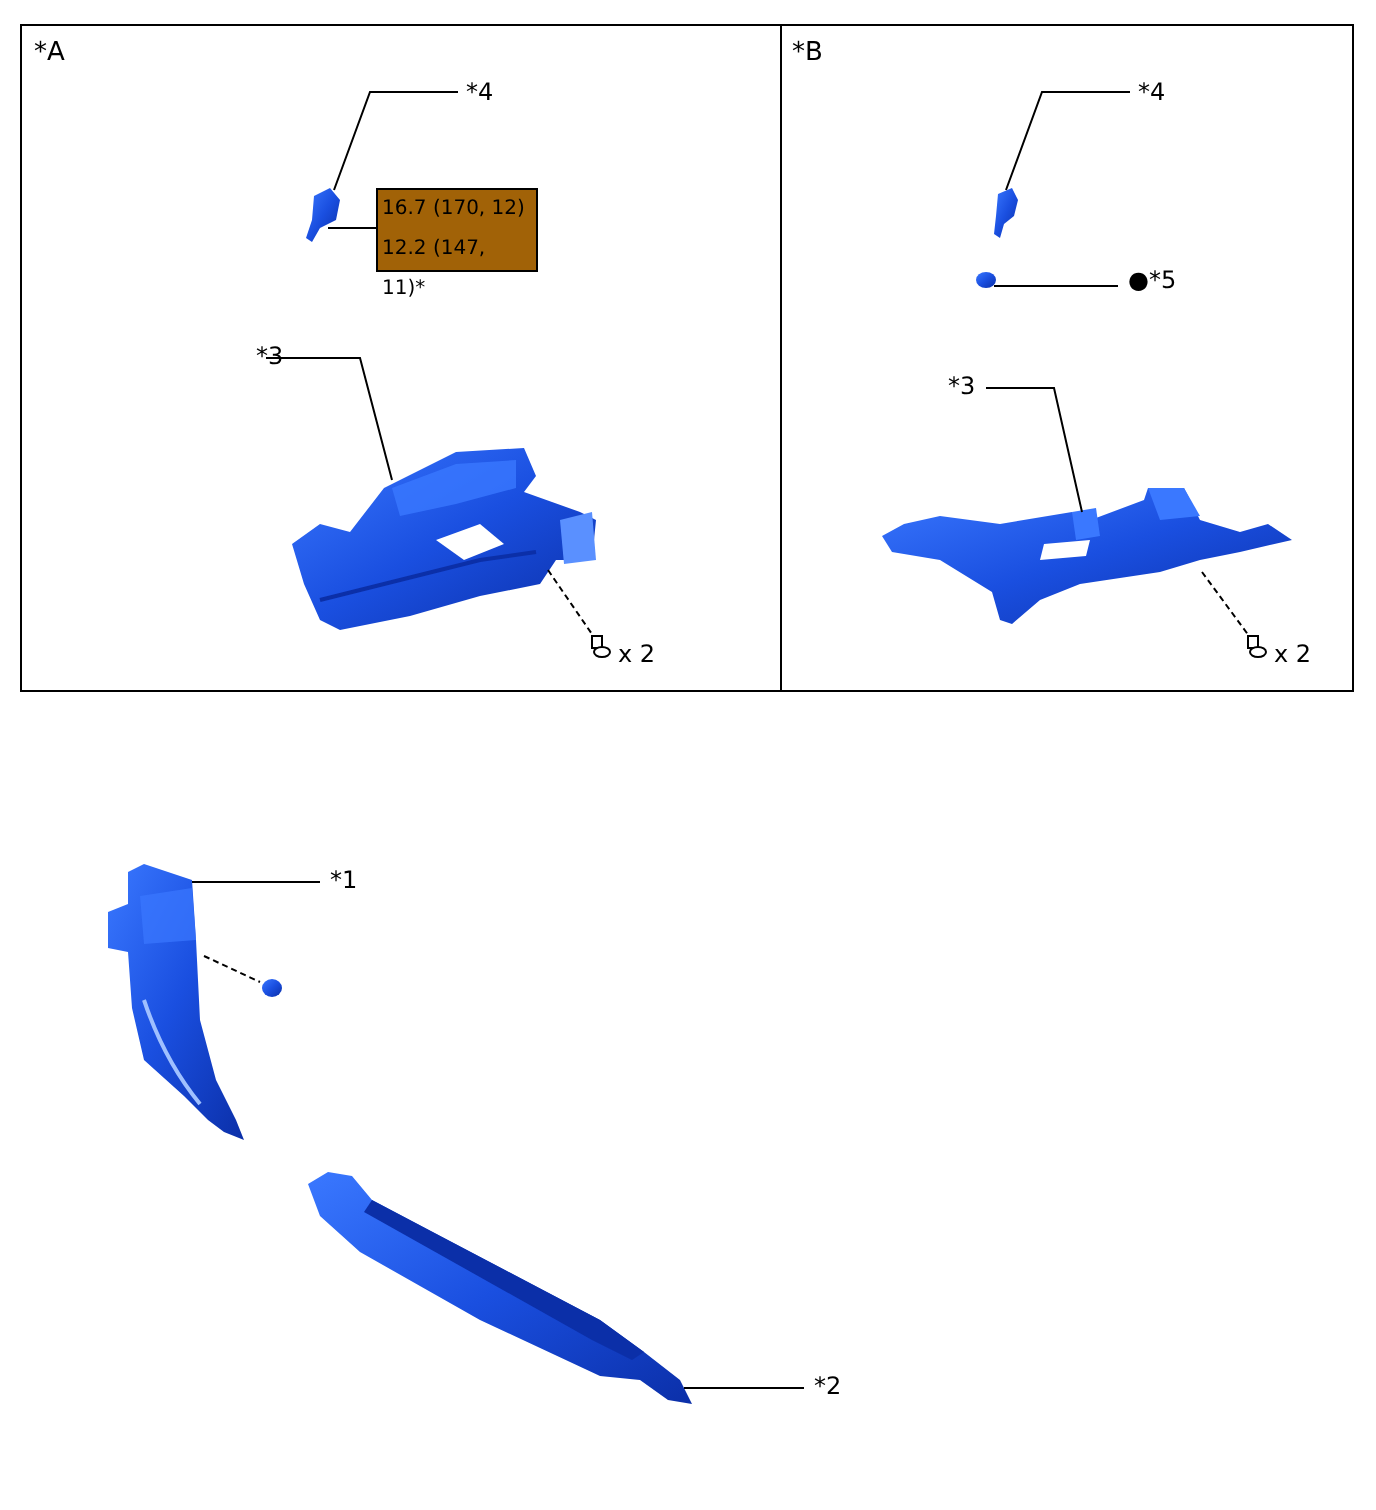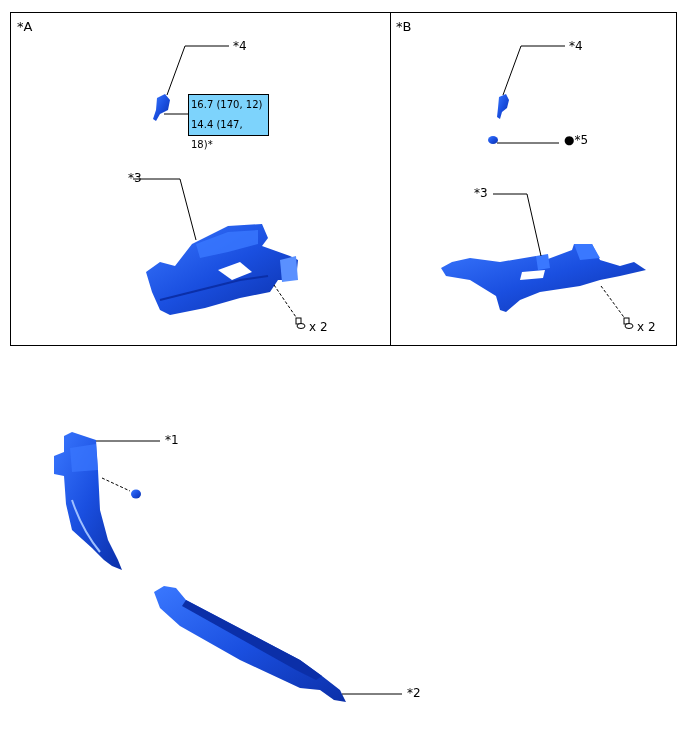--- a/index.html
+++ b/index.html
@@ -1,21 +1,21 @@
 <!DOCTYPE html>
 <html><head>
 <meta charset="utf-8">
 <style>
   html, body { margin: 0; padding: 0; background: #ffffff; }
   body { width: 688px; height: 755px; position: relative; overflow: hidden;
          font-family: "DejaVu Sans", "Liberation Sans", sans-serif; color: #000; }
   .panel { position: absolute; border: 1px solid #000; box-sizing: border-box; background: #fff; }
   .panel-label { position: absolute; font-size: 13px; }
   .callout { position: absolute; font-size: 12px; white-space: nowrap; }
-  .torque-box { position: absolute; border: 1px solid #000; background: #7dd3fc;
+  .torque-box { position: absolute; border: 1px solid #000; background: #a16207;
                 font-size: 10px; padding: 2px 2px; line-height: 20px; }
   svg.art { position: absolute; left: 0; top: 0; }
 </style>
 </head>
 <body>
 
 <div class="panel" style="left:10px;top:12px;width:381px;height:334px;">
   <span class="panel-label" style="left:6px;top:6px;">*A</span>
 </div>
 
@@ -91,21 +91,21 @@
     <path d="M186 600 L300 660 L322 676 L316 680 L296 670 L182 606 Z" fill="#0b2fa8"></path>
   </g>
   <line x1="342" y1="694" x2="402" y2="694" stroke="#000" stroke-width="1"></line>
 
   <circle cx="570" cy="141" r="0" fill="#000"></circle>
 </svg>
 
 <span class="callout" style="left:233px;top:39px;">*4</span>
 <div class="torque-box" style="left:188px;top:94px;width:75px;height:40px;padding:0 2px;">
   <div style="line-height:20px;">16.7 (170, 12)</div>
-  <div style="line-height:20px;">14.4 (147, 18)*</div>
+  <div style="line-height:20px;">12.2 (147, 11)*</div>
 </div>
 <span class="callout" style="left:128px;top:171px;">*3</span>
 <span class="callout" style="left:309px;top:320px;">x 2</span>
 
 <span class="callout" style="left:569px;top:39px;">*4</span>
 <span class="callout" style="left:564px;top:133px;">●*5</span>
 <span class="callout" style="left:474px;top:186px;">*3</span>
 <span class="callout" style="left:637px;top:320px;">x 2</span>
 
 <span class="callout" style="left:165px;top:433px;">*1</span>

